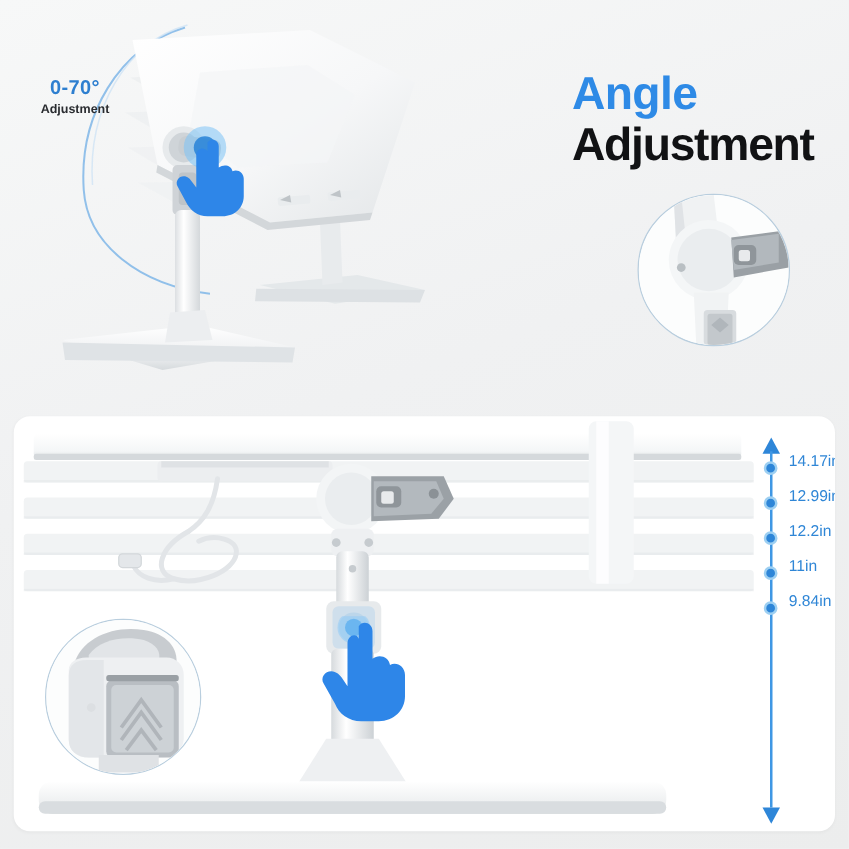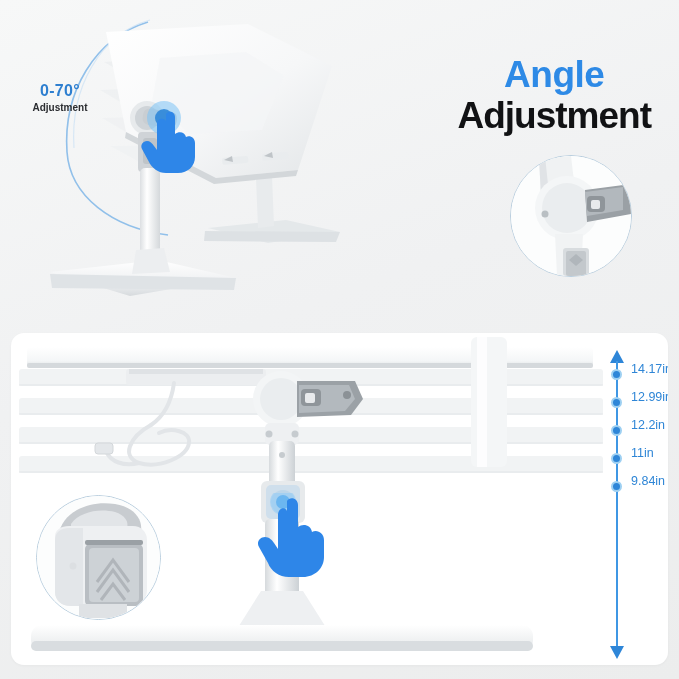--- a/index.html
+++ b/index.html
@@ -15,27 +15,27 @@
   #panel-angle{position:absolute;left:0;top:0;width:679px;height:333px;overflow:hidden;}
   #panel-height{position:absolute;left:11px;top:333px;width:657px;height:332px;
     background:#ffffff;border-radius:13px;overflow:hidden;
     box-shadow:0 1px 3px rgba(0,0,0,.035);}
 
   
   .title-wrap{position:absolute;text-align:center;line-height:1;}
   .title-blue{color:#2e8ae6;font-weight:bold;letter-spacing:-.5px;}
   .title-black{color:#111214;font-weight:bold;letter-spacing:-1px;}
 
-  #angle-title{right:28px;top:56px;text-align:center;}
+  #angle-title{right:28px;top:56px;text-align:left;}
   #angle-title .title-blue{font-size:37px;display:block;margin-bottom:4px;}
   #angle-title .title-black{font-size:37px;display:block;}
 
   
   #angle-callout{position:absolute;left:14px;top:62px;width:92px;text-align:center;line-height:1.1;}
-  #angle-callout .deg{color:#2e7fd0;font-size:16px;font-weight:bold;letter-spacing:.3px;margin-top:20px;}
+  #angle-callout .deg{color:#2e7fd0;font-size:16px;font-weight:bold;letter-spacing:.3px;}
   #angle-callout .adj{color:#2a2c30;font-size:10px;font-weight:bold;margin-top:2px;}
 
   
   .detail-circle{position:absolute;border-radius:50%;
     border:1.3px solid #b9cede;background:#fbfcfd;overflow:hidden;}
 
   
   #measure-axis{position:absolute;left:596px;top:14px;width:72px;height:312px;}
   .axis-line{position:absolute;left:9px;top:14px;width:2px;height:285px;
     background:#3f97e4;}

